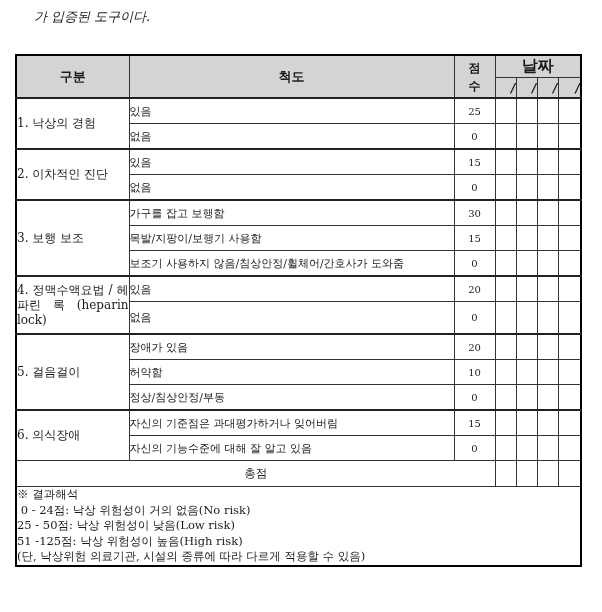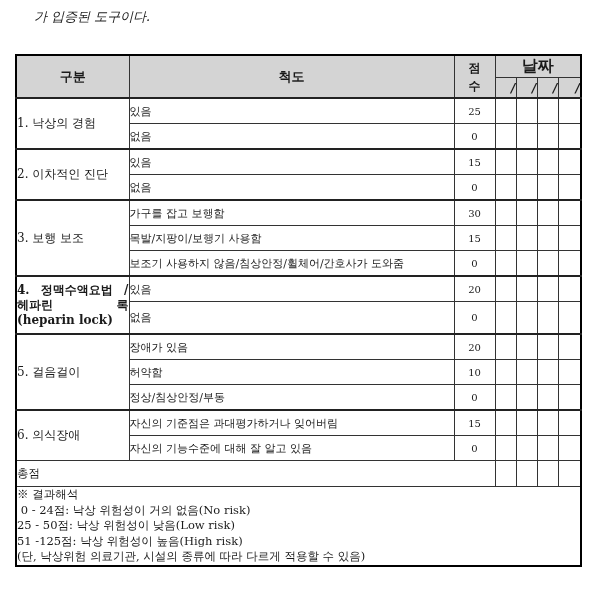--- a/index.html
+++ b/index.html
@@ -12,27 +12,27 @@
                 border-collapse: collapse; table-layout: fixed;
                 border: 2px solid #000000; font-size: 11px; }
   table.morse td, table.morse th { border: 1px solid #333; padding: 0; overflow: hidden; }
   table.morse th { background: #d4d4d4; font-weight: bold; font-family: "DejaVu Sans", sans-serif; }
   th.h-gubun, th.h-scale { font-size: 13px; border-bottom: 2px solid #111; }
   th.h-score { font-size: 12px; line-height: 18px; border-bottom: 2px solid #111; }
   th.h-date { font-size: 16px; height: 18px; }
   th.h-slash { height: 19px; border-bottom: 2px solid #111; border-left: 1px solid #777; border-right: 1px solid #777;
                text-align: right; font-weight: bold; font-size: 12px; padding-right: 4px; font-style: italic; }
   td.cat { padding-left: 6px; font-size: 12px; line-height: 15px; }
-  td.cat.c4 { text-align: justify; font-weight: bold; }
+  td.cat.c4 { text-align: justify; }
   td.item { padding-left: 6px; height: 24px; font-size: 11px; }
   td.item.tall { height: 31px; }
   td.score { text-align: center; font-size: 10px; }
   td.datecell { border-left: 1px solid #777; border-right: 1px solid #777; }
   tr.grp-start td { border-top: 2px solid #222; }
-  td.total { height: 25px; font-size: 11.5px; border-top: 2px solid #222; }
+  td.total { text-align: center; height: 25px; font-size: 11.5px; border-top: 2px solid #222; }
   td.notes { padding: 4px 6px 6px 6px; font-size: 11.5px; line-height: 15.5px; border-top: 2px solid #222; }
   .notes div { white-space: pre; }
 </style>
 </head>
 <body>
 
 <div class="intro">
   <div class="l2">가 입증된 도구이다.</div>
 </div>
 

